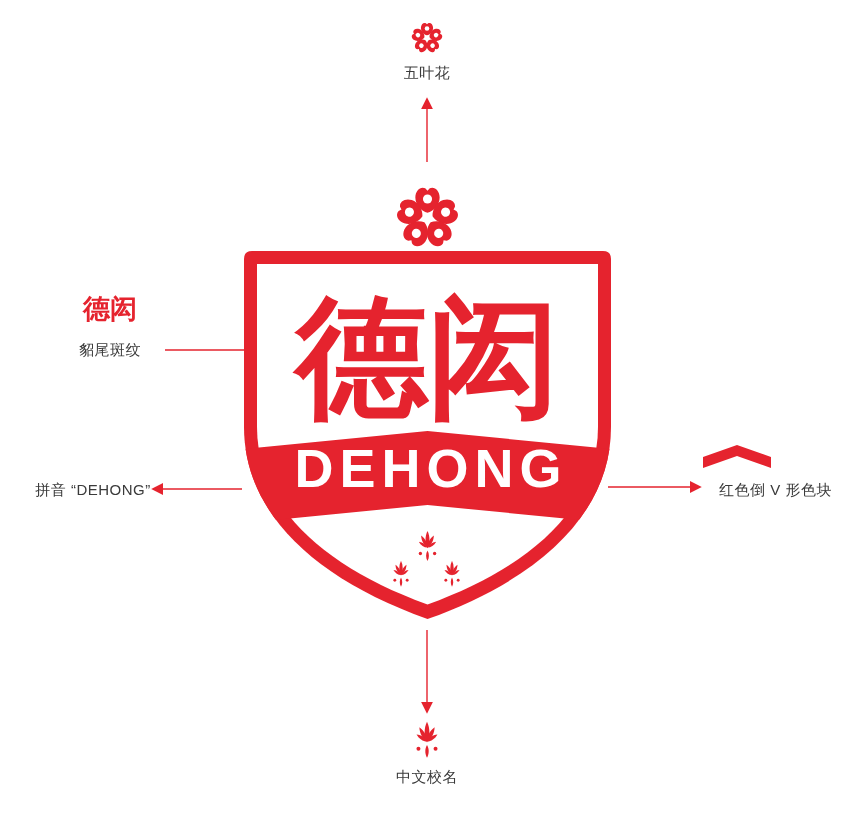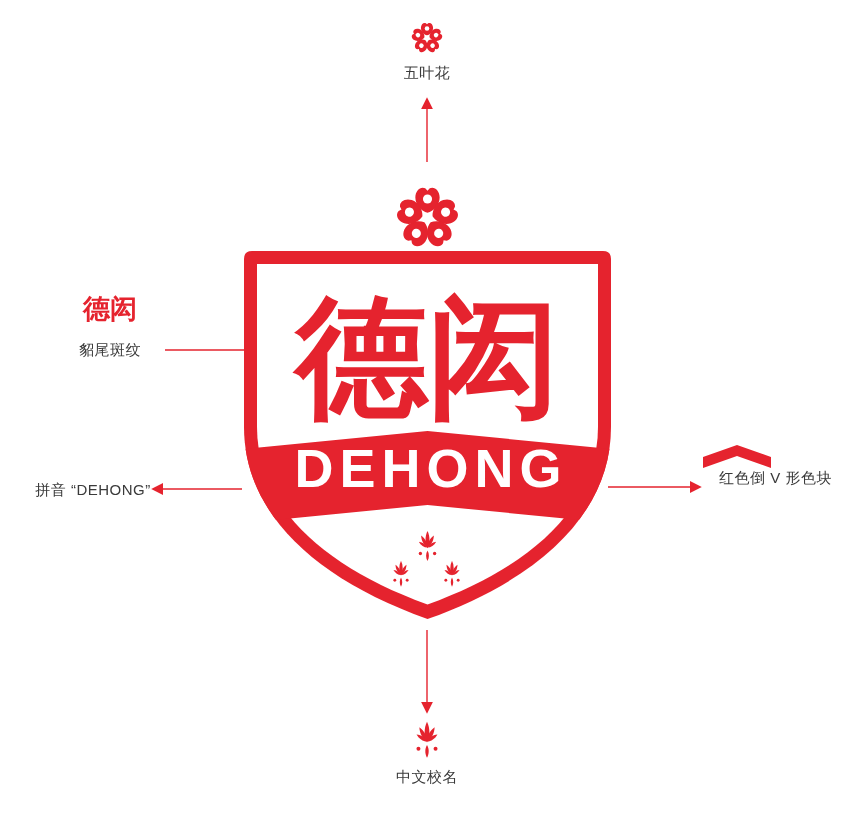--- a/index.html
+++ b/index.html
@@ -100,21 +100,21 @@
   <div class="label" style="left:377px;top:64px;width:100px">五叶花</div>
 
   <div class="calligraphy-small" style="left:60px;top:294px;width:100px">德闳</div>
   <div class="label" style="left:60px;top:341px;width:100px">貂尾斑纹</div>
 
   <div class="label" style="left:24px;top:481px;width:138px">拼音 “DEHONG”</div>
 
   <svg class="abs" style="left:702px;top:441px" width="70" height="28" viewBox="0 0 70 28">
     <path class="red-fill" d="M1 16 L35 4 L69 16 L69 27 L35 15 L1 27 Z"></path>
   </svg>
-  <div class="label" style="left:703px;top:469px;width:145px">红色倒 V 形色块</div>
+  <div class="label" style="left:703px;top:481px;width:145px">红色倒 V 形色块</div>
 
   <svg class="abs" style="left:409px;top:718px" width="36" height="47" viewBox="-20 -26 40 52">
     <use href="#sym-mink" x="-20" y="-26" width="40" height="52"></use>
   </svg>
   <div class="label" style="left:377px;top:768px;width:100px">中文校名</div>
 
   <svg class="abs" style="left:244px;top:176px" width="367" height="445" viewBox="0 -75 367 445">
     <defs>
       <clipPath id="shield-clip">
         <path d="M8 0 H359 Q367 0 367 8 V176 C367 262 296 328 183.5 368 C71 328 0 262 0 176 V8 Q0 0 8 0 Z"></path>

